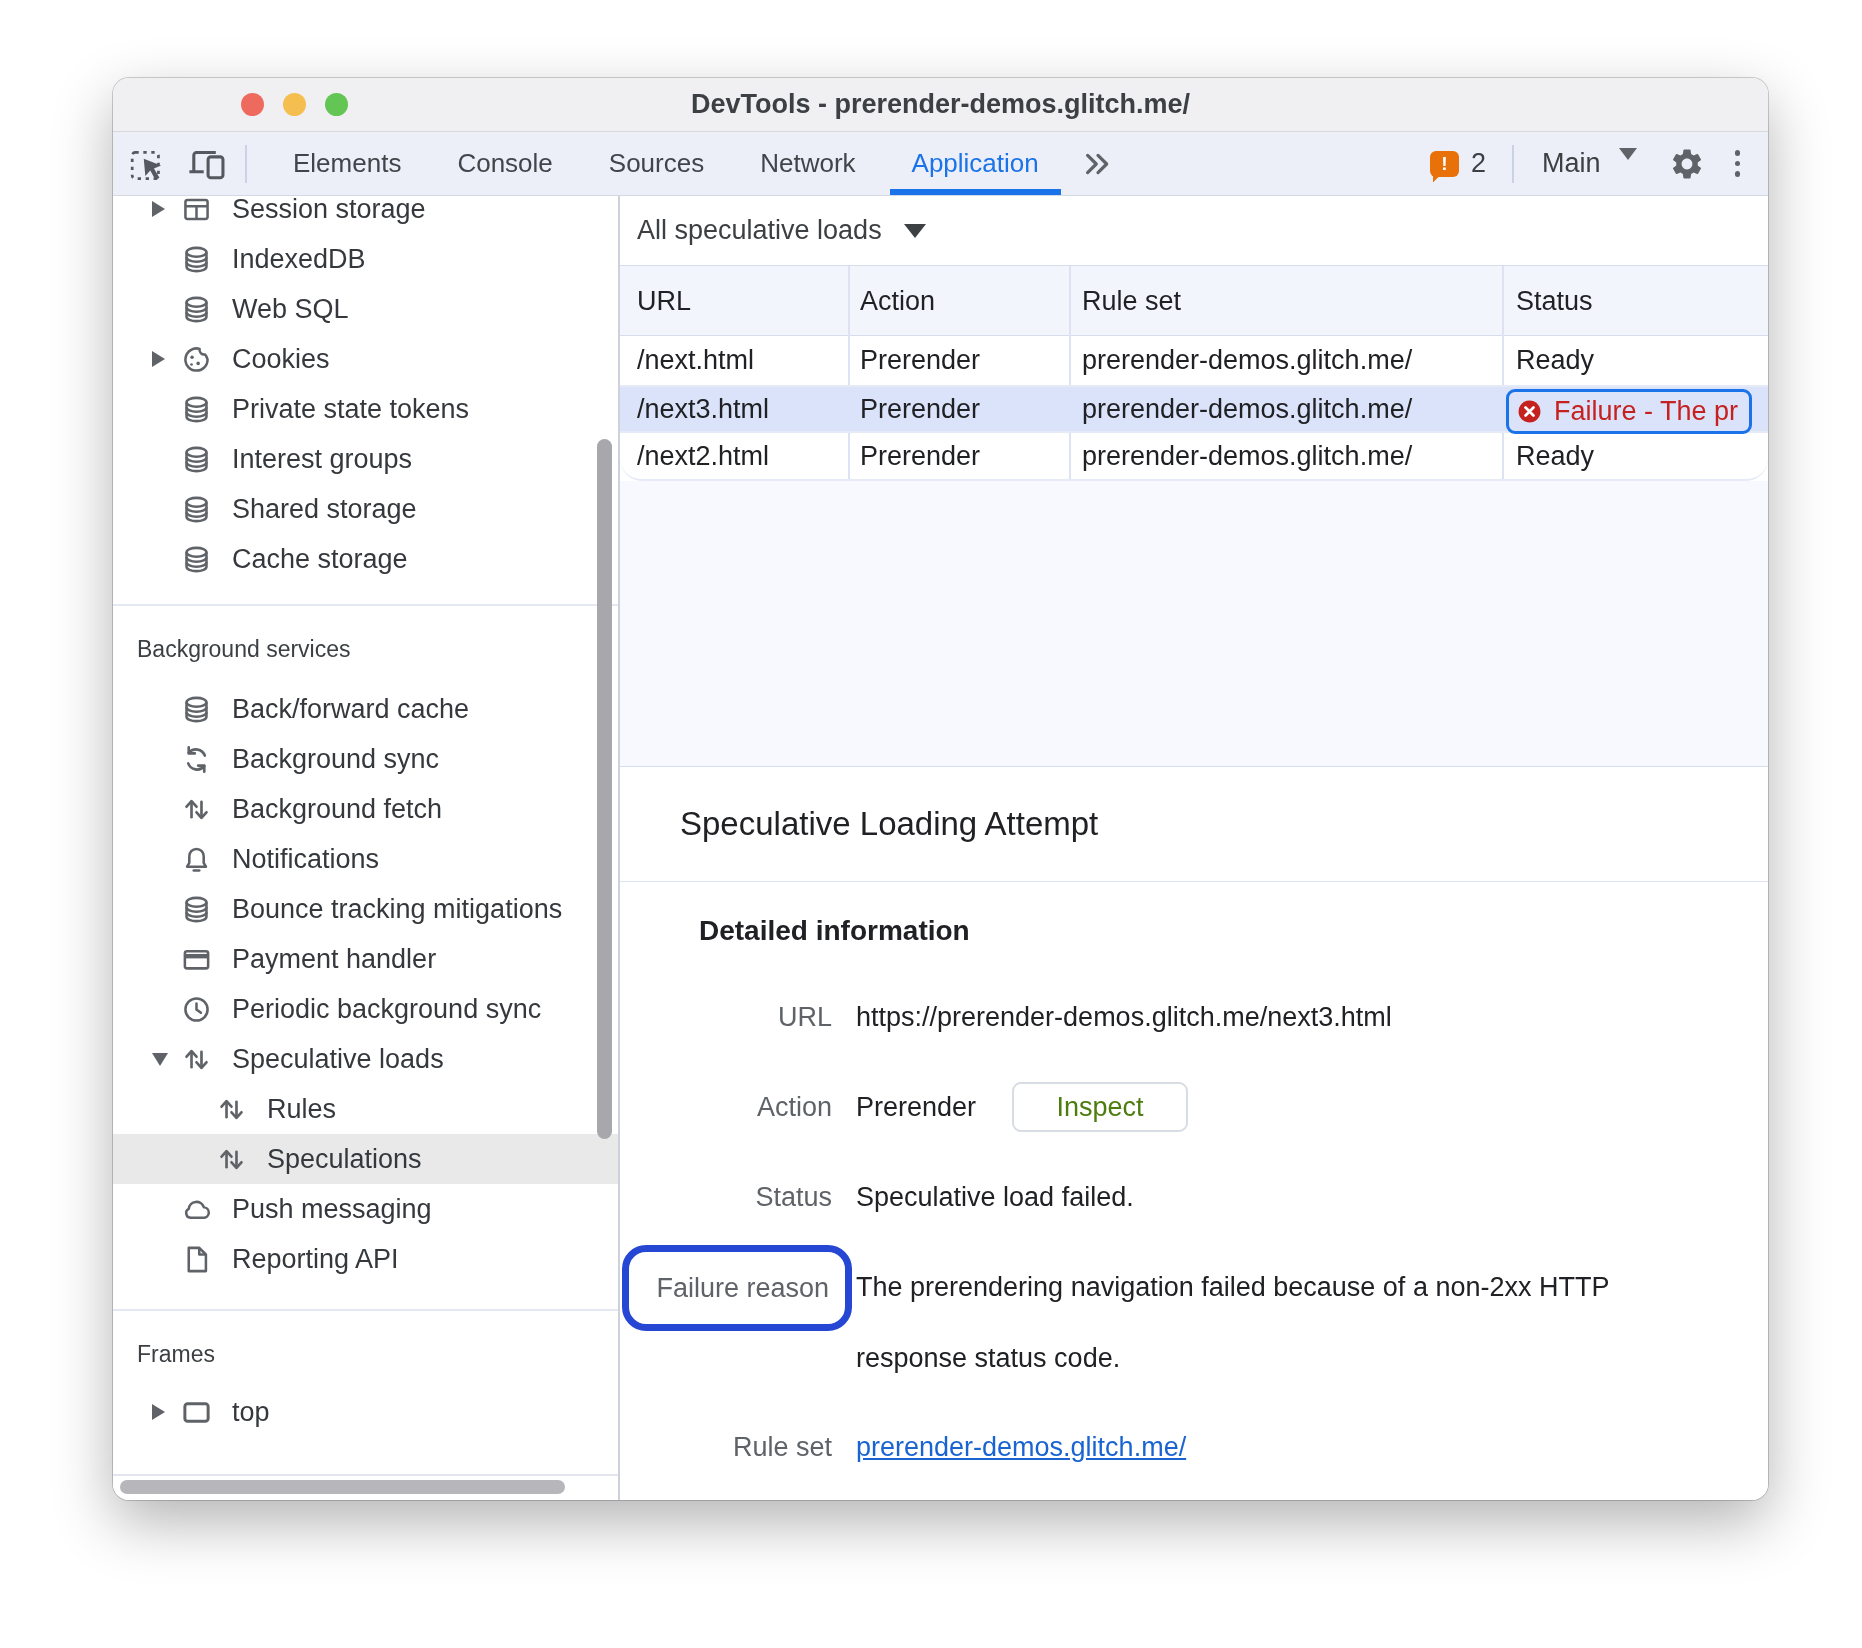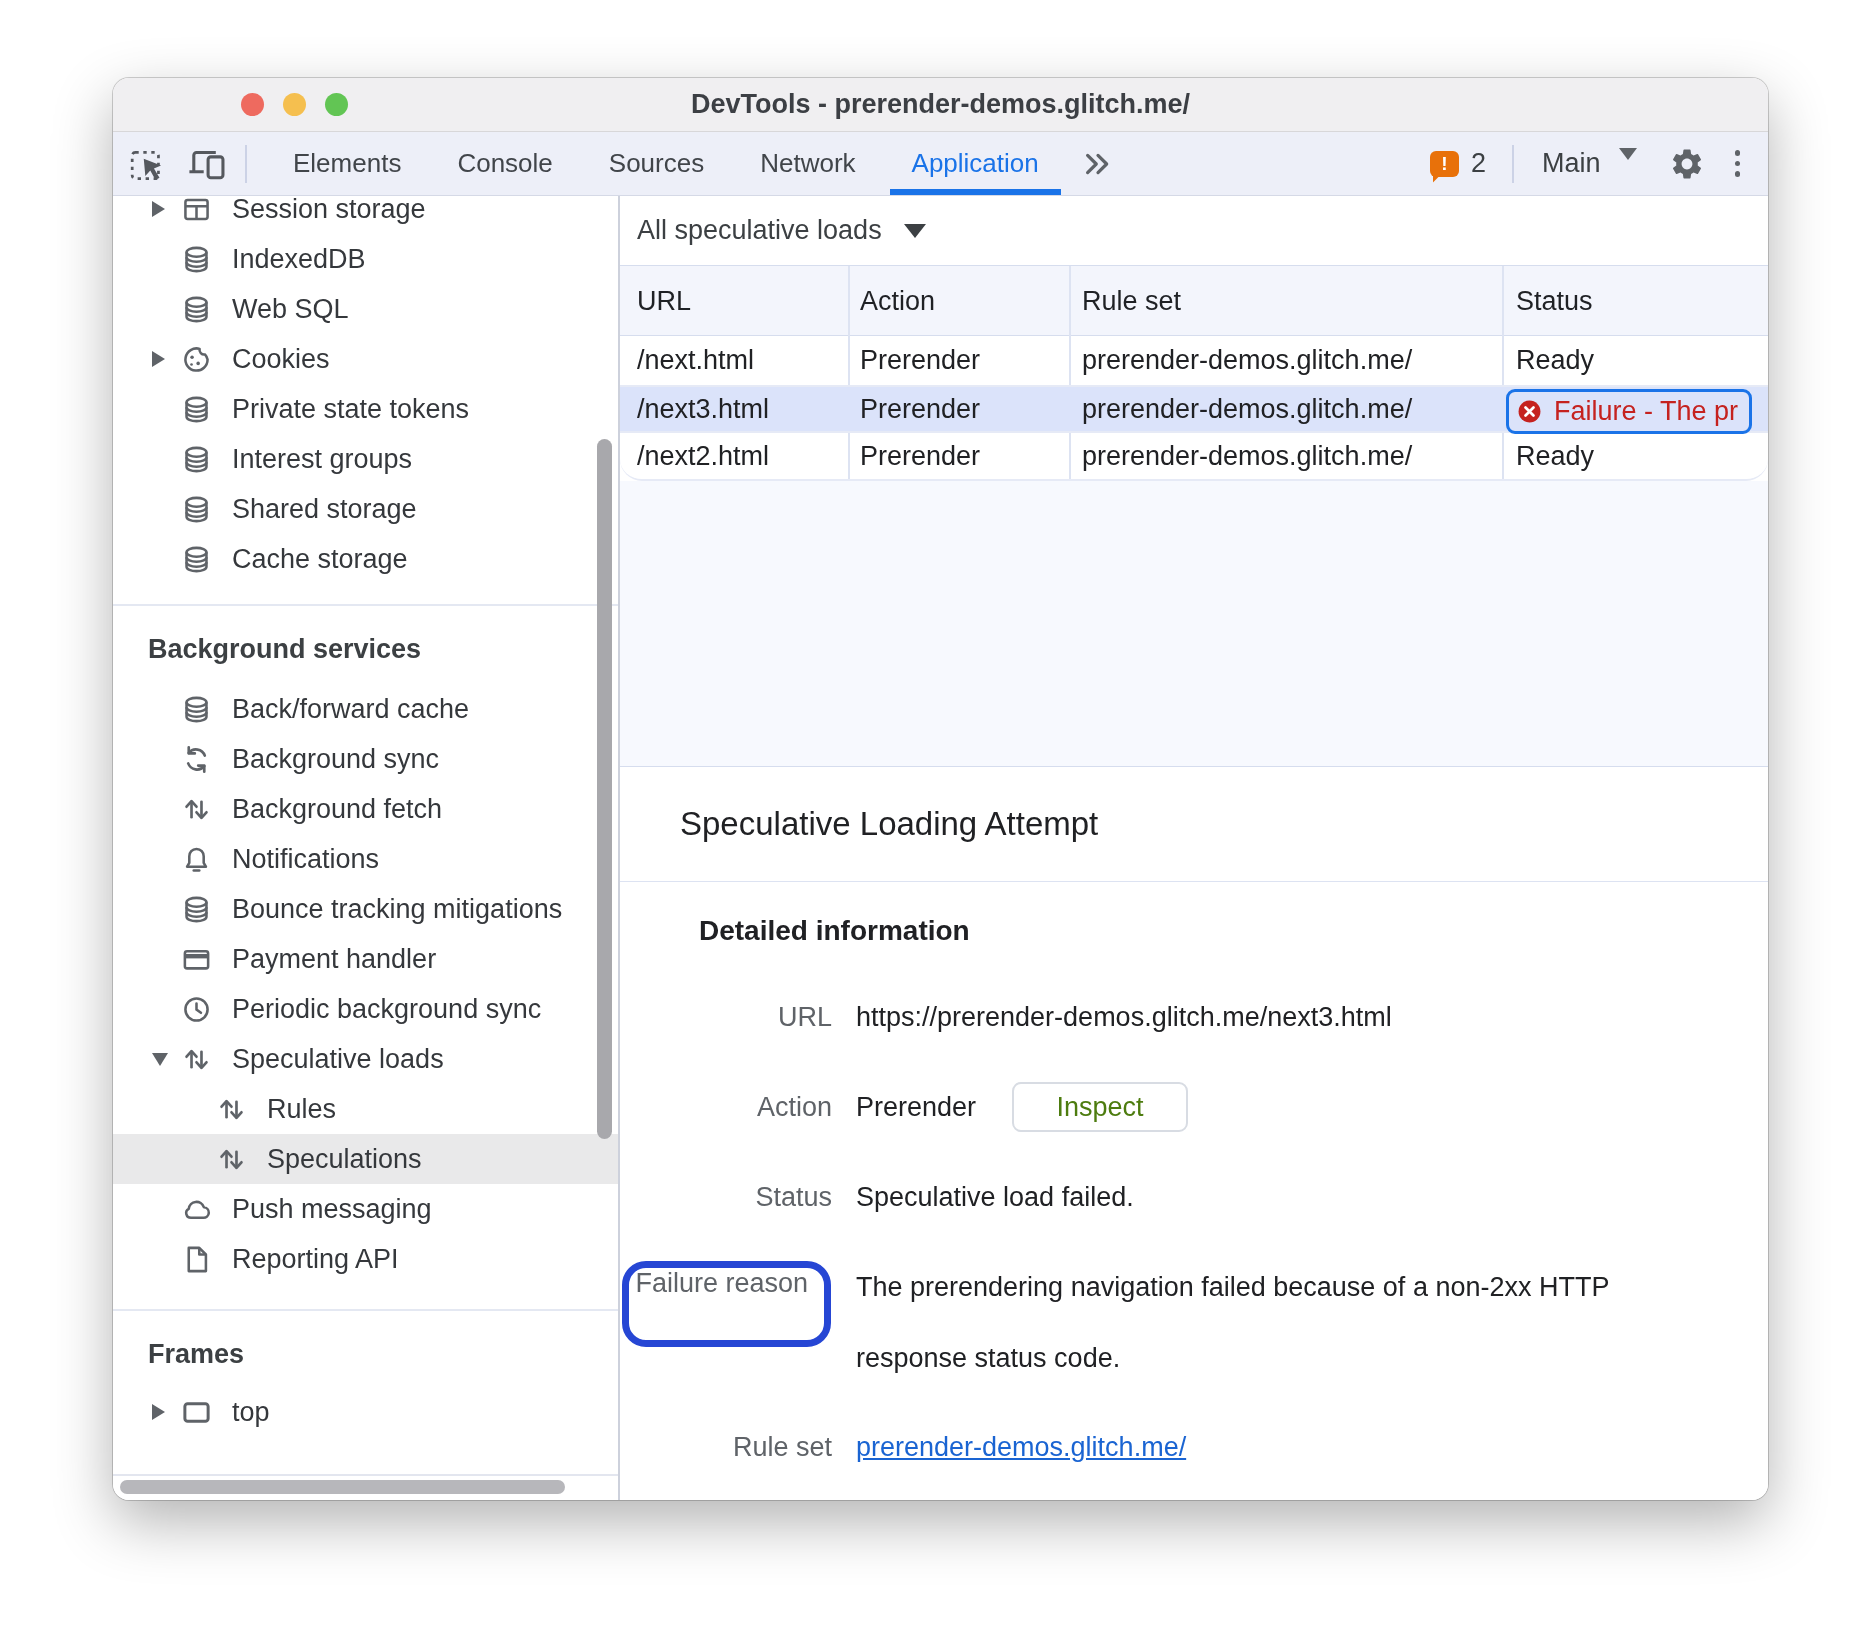--- a/index.html
+++ b/index.html
@@ -70,21 +70,21 @@
   .srow.selected{background:#e9e9ea;}
   .exp{width:26px;flex:none;display:flex;align-items:center;}
   .exp .tri-right{width:0;height:0;border-top:8px solid transparent;border-bottom:8px solid transparent;border-left:13px solid #5f6368;}
   .exp .tri-down{width:0;height:0;border-left:8px solid transparent;border-right:8px solid transparent;border-top:13px solid #5f6368;}
   .sicon{width:36px;flex:none;display:flex;align-items:center;justify-content:center;color:#5f6368;}
   .sicon svg{display:block;width:31px;height:31px;}
   .slabel{margin-left:18px;font-size:27px;color:#35383c;white-space:nowrap;}
   .srow.indent{padding-left:74px;}
   .s-spacer20{height:20px;} .s-spacer18{height:18px;} .s-spacer10{height:10px;} .s-spacer25{height:25px;} .s-spacer8{height:8px;}
   .s-div{height:2px;background:#e4e8f2;}
-  .sheader{height:50px;display:flex;align-items:center;padding-left:35px;font-size:27px;font-weight:bold;color:#3c4043;}
+  .sheader{height:50px;display:flex;align-items:center;padding-left:24px;font-size:23px;font-weight:normal;color:#3c4043;}
   .sb-bottom{position:absolute;left:0;right:0;top:1278px;height:2px;background:#e3e6ef;}
   .hscroll{position:absolute;left:7px;top:1284px;width:445px;height:14px;border-radius:7px;background:#b7b7bb;}
   .vscroll{position:absolute;right:6px;top:243px;width:15px;height:700px;border-radius:8px;background:#a8a8ac;}
   
   .main{flex:1;position:relative;background:#fff;min-width:0;}
   .filterbar{position:absolute;left:0;right:0;top:0;height:70px;border-bottom:1px solid #d6ddee;
     display:flex;align-items:center;padding-left:17px;box-sizing:border-box;background:#fff;}
   .filter-label{font-size:27px;color:#3c4043;}
   .filter-caret{width:0;height:0;border-left:11px solid transparent;border-right:11px solid transparent;
     border-top:14px solid #3c4043;margin-left:22px;}
@@ -109,22 +109,22 @@
   .dheading{font-size:33px;color:#202124;}
   .dsub{position:absolute;left:79px;top:707px;height:56px;line-height:56px;font-size:28px;font-weight:bold;color:#202124;}
   .drow{position:absolute;left:0;right:0;height:60px;display:flex;align-items:center;}
   .dlabel{width:212px;flex:none;text-align:right;font-size:27px;color:#5f6368;}
   .dvalue{margin-left:24px;font-size:27px;color:#202124;white-space:nowrap;}
   .inspect-btn{
     margin-left:36px;width:176px;height:50px;border:2px solid #d8dce3;border-radius:9px;background:#fff;
     color:#4d7c0f;font-size:27px;font-family:inherit;display:flex;align-items:center;justify-content:center;
   }
   .fr-box{
-    position:absolute;left:2px;top:1049px;width:209px;height:86px;border:7px solid #2646d4;border-radius:24px;
-    box-sizing:border-box;display:flex;align-items:flex-start;justify-content:flex-end;padding-right:16px;background:#fff;margin-top:16px;
+    position:absolute;left:2px;top:1049px;width:230px;height:86px;border:7px solid #2646d4;border-radius:24px;
+    box-sizing:border-box;display:flex;align-items:center;justify-content:flex-end;padding-right:16px;background:#fff;
   }
   .fr-box span{font-size:27px;color:#5f6368;white-space:nowrap;}
   .fr-line{position:absolute;left:236px;height:56px;line-height:56px;font-size:27px;color:#202124;white-space:nowrap;}
   .dlink{font-size:27px;color:#1a64d2;text-decoration:underline;white-space:nowrap;}
 </style>
 </head>
 <body>
 
 <div class="window">
 

